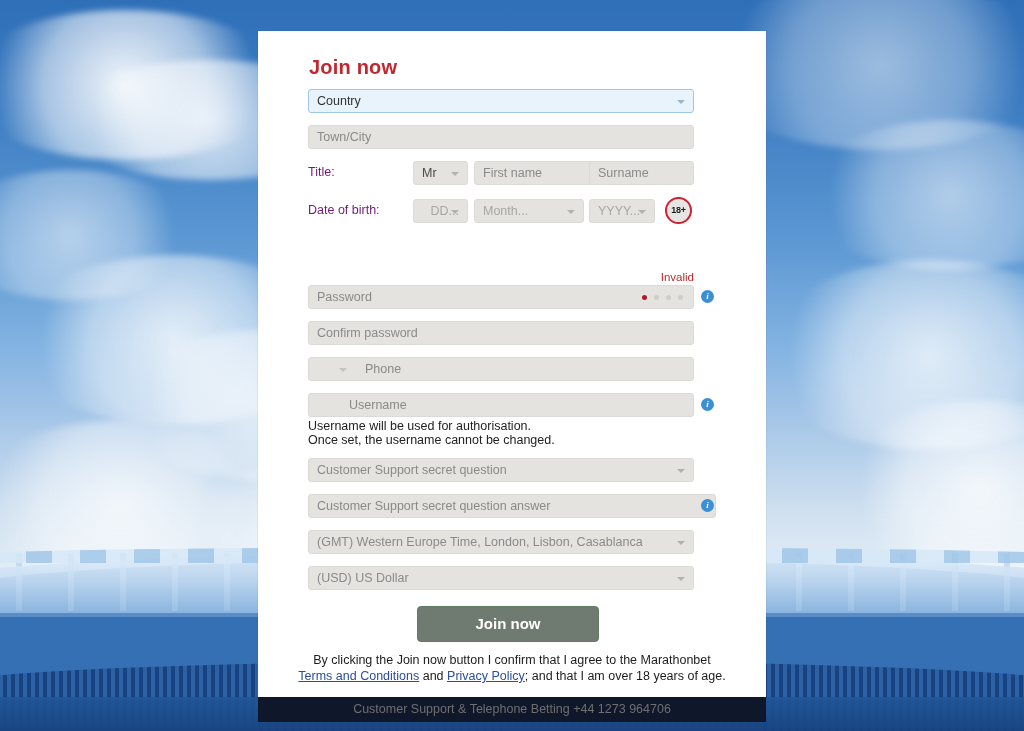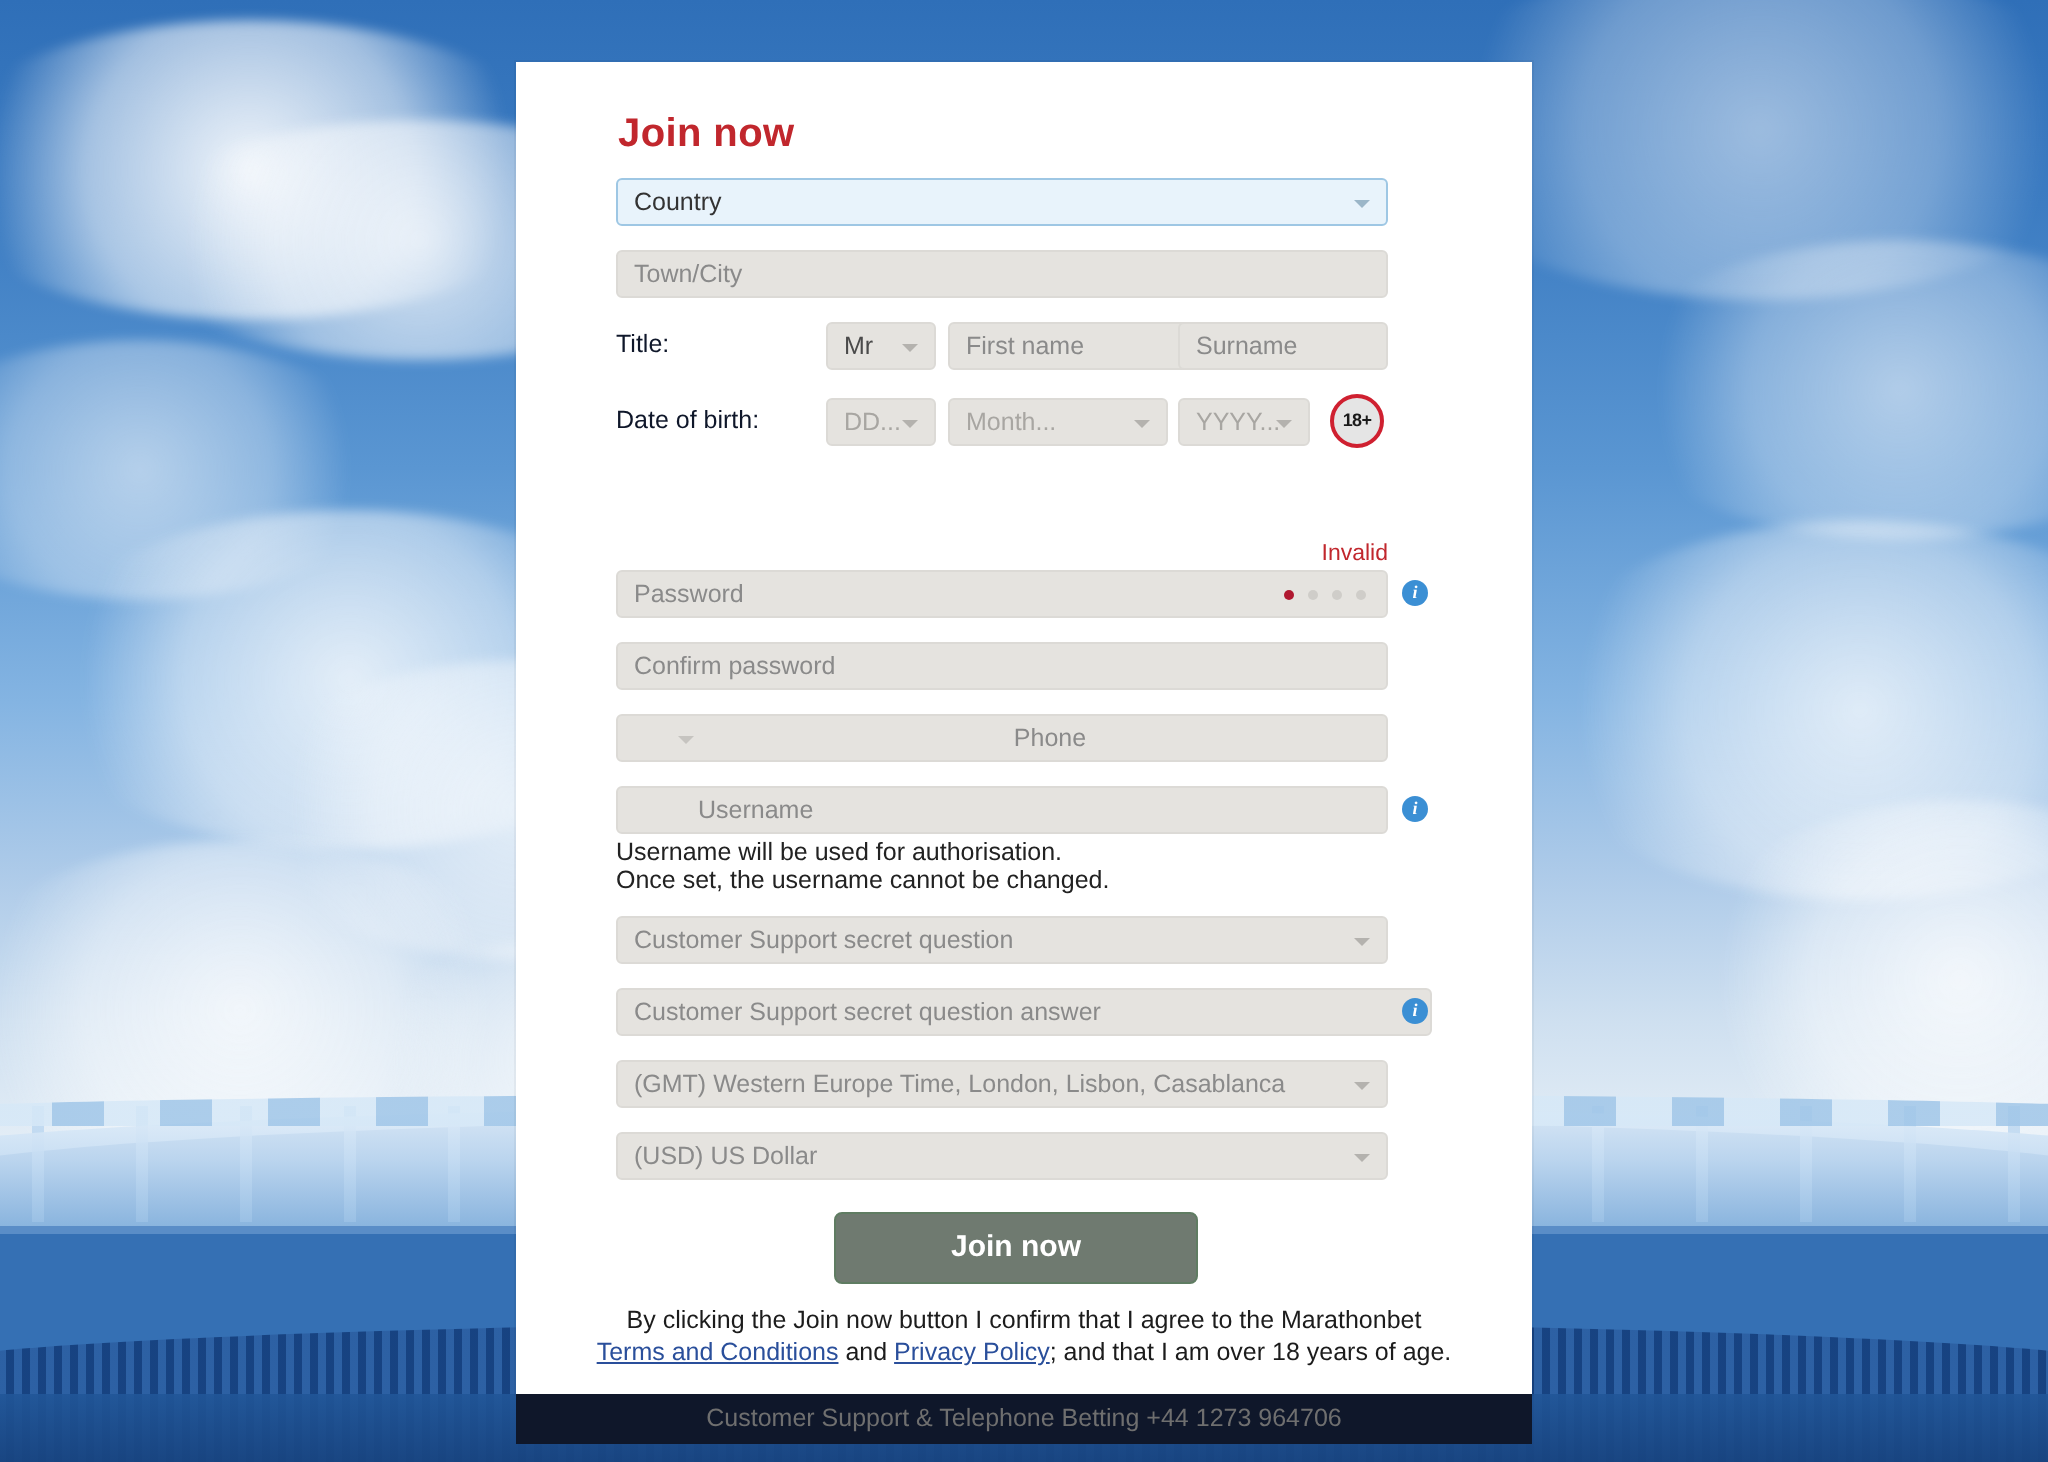--- a/index.html
+++ b/index.html
@@ -180,34 +180,34 @@
   .field.country {
     background: #e8f3fb;
     border: 1px solid #9ec7e4;
     color: #333333;
   }
   .field.country::after { border-top-color: #9bb6c8; }
 
   .label {
     position: absolute;
     font-size: 12.5px;
-    color: #0f172a;
+    color: #701a75;
   }
 
   
   #f-country   { left: 50px;  top: 58px;  width: 386px; }
   #f-town      { left: 50px;  top: 94px;  width: 386px; }
 
   #l-title     { left: 50px;  top: 134px; }
   #f-title     { left: 155px; top: 130px; width: 55px; }
   #f-first     { left: 216px; top: 130px; width: 132px; }
   #f-surname   { left: 331px; top: 130px; width: 105px; }
 
   #l-dob       { left: 50px;  top: 172px; }
-  #f-dd        { left: 155px; top: 168px; width: 55px; }
+  #f-dd        { left: 155px; top: 168px; width: 55px; text-align: right; }
   #f-month     { left: 216px; top: 168px; width: 110px; }
   #f-yyyy      { left: 331px; top: 168px; width: 66px; }
 
   #badge18 {
     position: absolute;
     left: 407px;
     top: 166px;
     width: 27px;
     height: 27px;
     border-radius: 50%;
@@ -240,21 +240,21 @@
     right: 10px;
     top: 9px;
     display: flex;
     gap: 7px;
   }
   .dot { width: 5px; height: 5px; border-radius: 50%; background: #cfcdc9; }
   .dot.on { background: #b01830; }
 
   #f-confirm   { left: 50px;  top: 290px; width: 386px; }
 
-  #f-phone     { left: 50px;  top: 326px; width: 386px; padding-left: 56px; text-align: center; }
+  #f-phone     { left: 50px;  top: 326px; width: 386px; padding-left: 56px; }
   .phone-arrow {
     position: absolute;
     left: 30px;
     top: 10px;
     width: 0; height: 0;
     border-left: 4px solid transparent;
     border-right: 4px solid transparent;
     border-top: 4px solid #c6c4c0;
   }
 

